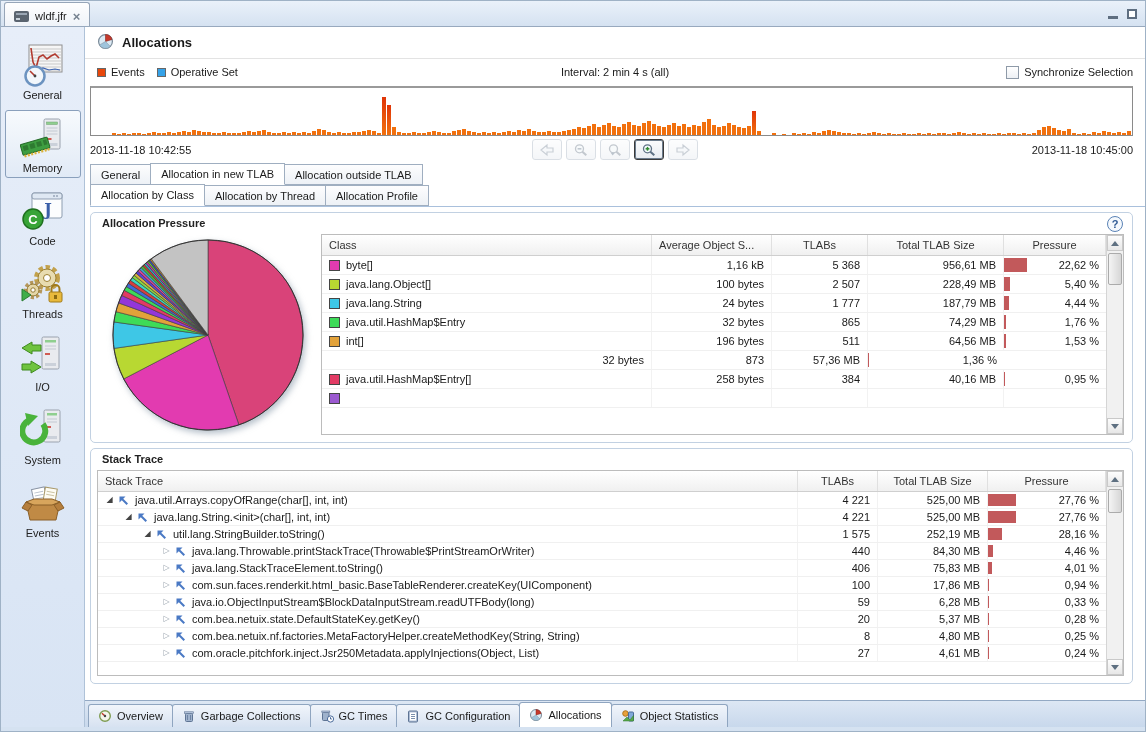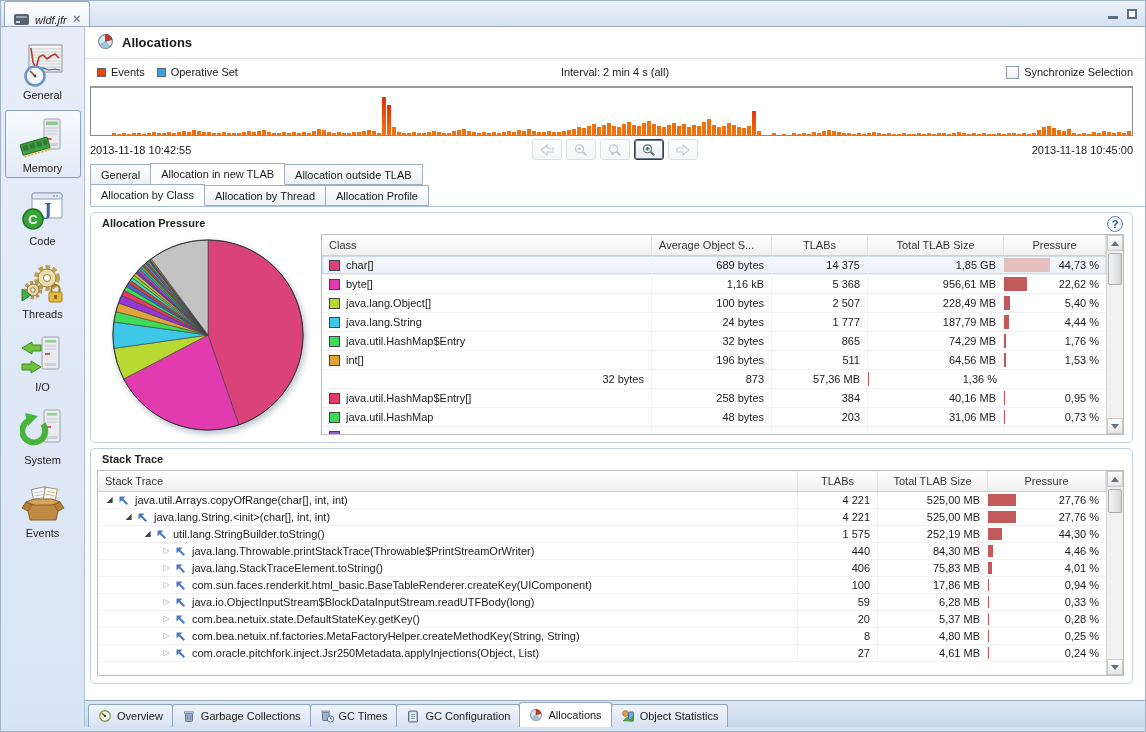--- a/index.html
+++ b/index.html
@@ -1,21 +1,21 @@
 <!DOCTYPE html>
 <html><head>
 <meta charset="utf-8">
 <style>
   *{box-sizing:border-box;margin:0;padding:0;}
   html,body{width:1146px;height:732px;}
   body{font-family:"Liberation Sans","DejaVu Sans",sans-serif;font-size:11px;color:#1a1a1a;background:#fff;}
 
   .window{width:1146px;height:732px;background:#EDF2F9;border:1px solid #9FB2C6;display:flex;flex-direction:column;overflow:hidden;}
   .titlebar{height:26px;background:linear-gradient(#EAF1FA,#D5E2F1);border-bottom:1px solid #98A9BE;position:relative;display:flex;align-items:flex-end;flex:0 0 auto;}
-  .editor-tab{height:24px;margin-left:3px;display:flex;align-items:flex-start;gap:6px;padding:12px 9px;background:linear-gradient(#FEFEFE,#EFF3F9);border:1px solid #96A5B8;border-bottom:none;border-radius:3px 3px 0 0;font-style:italic;}
+  .editor-tab{height:24px;margin-left:3px;display:flex;align-items:flex-end;gap:6px;padding:4px 9px;background:linear-gradient(#FEFEFE,#EFF3F9);border:1px solid #96A5B8;border-bottom:none;border-radius:3px 3px 0 0;}
   .jfr-icon{width:15px;height:11px;background:#5A6470;border-radius:2px;position:relative;}
   .jfr-icon:before{content:"";position:absolute;left:2px;top:2px;right:2px;height:2px;background:#9AA6B4;}
   .jfr-icon:after{content:"";position:absolute;left:2px;bottom:2px;width:4px;height:2px;background:#C8D2DC;}
   .tab-close{color:#76828F;font-size:13px;font-weight:bold;line-height:10px;}
   .win-controls{position:absolute;right:8px;top:6px;display:flex;gap:9px;align-items:flex-end;height:12px;}
   .win-min{width:10px;height:3px;background:#5E6E80;}
   .win-restore{width:10px;height:10px;border:2px solid #5E6E80;background:#fff;}
 
   .wbody{flex:1;display:flex;min-height:0;}
   .window-footer{height:4px;background:#D5E2F1;flex:0 0 auto;}
@@ -587,33 +587,20 @@
           <div class="datatable">
             <div class="t-main">
               <div class="t-head alloc-grid">
                 <div class="hcell">Class</div>
                 <div class="hcell">Average Object S...</div>
                 <div class="hcell num">TLABs</div>
                 <div class="hcell ctr">Total TLAB Size</div>
                 <div class="hcell num">Pressure</div>
               </div>
               <div class="t-body">
-                  <div class="t-row arow alloc-grid selected">
-                    <div class="cell">
-                      <span class="swatch" style="background: rgb(217, 67, 121);"></span>
-                      <span>char[]</span>
-                    </div>
-                    <div class="cell num">689 bytes</div>
-                    <div class="cell num">14 375</div>
-                    <div class="cell num">1,85 GB</div>
-                    <div class="cell pressure-cell">
-                      <span class="pbar light" style="width: 45.6246px;"></span>
-                      <span class="ptxt">44,73 %</span>
-                    </div>
-                  </div>
                   <div class="t-row arow alloc-grid">
                     <div class="cell">
                       <span class="swatch" style="background: rgb(226, 59, 176);"></span>
                       <span>byte[]</span>
                     </div>
                     <div class="cell num">1,16 kB</div>
                     <div class="cell num">5 368</div>
                     <div class="cell num">956,61 MB</div>
                     <div class="cell pressure-cell">
                       <span class="pbar" style="width: 23.0724px;"></span>
@@ -685,33 +672,20 @@
                     <div class="cell">
                       <span class="swatch" style="background: rgb(226, 59, 100);"></span>
                       <span>java.util.HashMap$Entry[]</span>
                     </div>
                     <div class="cell num">258 bytes</div>
                     <div class="cell num">384</div>
                     <div class="cell num">40,16 MB</div>
                     <div class="cell pressure-cell">
                       <span class="pbar" style="width: 1px;"></span>
                       <span class="ptxt">0,95 %</span>
-                    </div>
-                  </div>
-                  <div class="t-row arow alloc-grid">
-                    <div class="cell">
-                      <span class="swatch" style="background: rgb(62, 219, 88);"></span>
-                      <span>java.util.HashMap</span>
-                    </div>
-                    <div class="cell num">48 bytes</div>
-                    <div class="cell num">203</div>
-                    <div class="cell num">31,06 MB</div>
-                    <div class="cell pressure-cell">
-                      <span class="pbar" style="width: 1px;"></span>
-                      <span class="ptxt">0,73 %</span>
                     </div>
                   </div>
                   <div class="t-row arow alloc-grid">
                     <div class="cell">
                       <span class="swatch" style="background: rgb(155, 89, 208);"></span>
                     </div>
                     <div class="cell num"></div>
                     <div class="cell num"></div>
                     <div class="cell num"></div>
                     <div class="cell pressure-cell"></div>
@@ -789,21 +763,21 @@
                           <polygon points="1.5,1.5 7.5,1.5 1.5,7.5" fill="#4A79C4"></polygon>
                           <line x1="4" y1="4" x2="9.3" y2="9.3" stroke="#4A79C4" stroke-width="2"></line>
                         </svg>
                       </span>
                       <span>util.lang.StringBuilder.toString()</span>
                     </div>
                     <div class="cell num">1 575</div>
                     <div class="cell num">252,19 MB</div>
                     <div class="cell pressure-cell">
                       <span class="pbar" style="width: 13.5966px;"></span>
-                      <span class="ptxt">44,30 %</span>
+                      <span class="ptxt">28,16 %</span>
                     </div>
                   </div>
                   <div class="t-row srow stack-grid">
                     <div class="cell stack-cell" style="padding-left: 63px;">
                       <span class="twisty col">▷</span>
                       <span class="frame-icon">
                         <svg viewBox="0 0 11 11">
                           <polygon points="1.5,1.5 7.5,1.5 1.5,7.5" fill="#4A79C4"></polygon>
                           <line x1="4" y1="4" x2="9.3" y2="9.3" stroke="#4A79C4" stroke-width="2"></line>
                         </svg>

